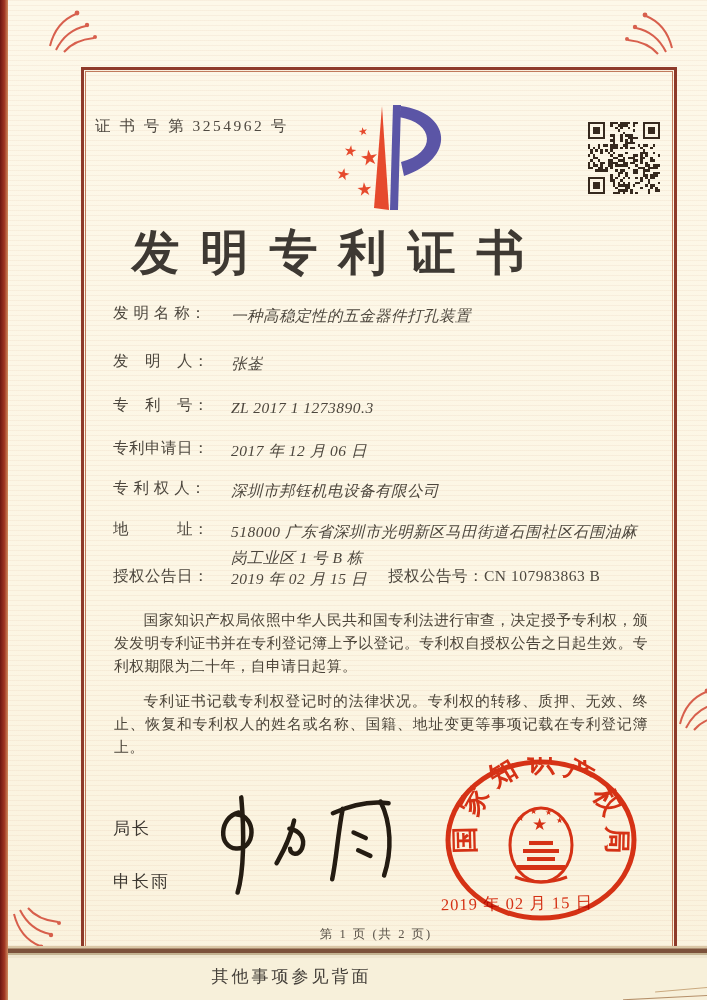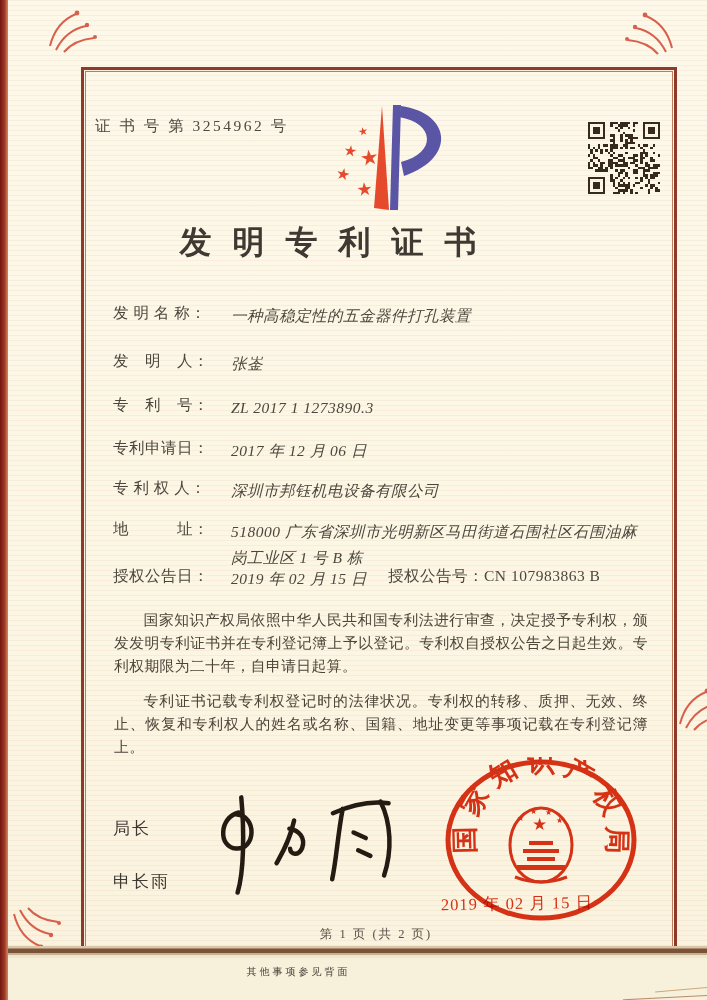--- a/index.html
+++ b/index.html
@@ -11,41 +11,41 @@
   .spine{position:absolute;left:0;top:0;width:8px;height:1000px;
         background:linear-gradient(90deg,#6d1712 0%,#a03522 55%,#cf8a5e 100%);}
   .edge-right{position:absolute;right:0;top:0;width:6px;height:1000px;
         background:linear-gradient(90deg,#ead9ba 0%,#b98c5e 45%,#8a5536 75%,#c9a06c 100%);opacity:.85;}
   .frame{position:absolute;left:81px;top:67px;width:590px;height:879px;border:3px solid #8e3a2a;}
   .frame::after{content:"";position:absolute;inset:1px;border:1px solid #c07a5c;}
   .cert-no{position:absolute;left:95px;top:116px;font-size:15.5px;letter-spacing:2.5px;color:#4f4941;}
   .logo{position:absolute;left:323px;top:100px;width:150px;height:118px;}
   .qr{position:absolute;left:588px;top:121px;width:72px;height:74px;}
   .title{position:absolute;left:81px;top:221px;width:515px;text-align:center;
-        font-size:32px;font-weight:600;letter-spacing:21px;color:#3e3933;}
+        font-size:48px;font-weight:600;letter-spacing:21px;color:#3e3933;}
   .field{position:absolute;left:113px;font-size:15.5px;color:#4c463d;letter-spacing:.5px;}
   .field .lab{display:inline-block;width:118px;vertical-align:top;}
   .field .val{display:inline-block;max-width:420px;vertical-align:top;line-height:26px;font-style:italic;}
   .grant2{position:absolute;left:388px;font-size:15.5px;color:#4c463d;letter-spacing:.5px;}
   .body-text{position:absolute;left:102px;top:597px;width:558px;font-size:14.8px;
         line-height:23px;color:#4b4439;letter-spacing:.4px;text-align:justify;}
   .body-text p{margin:12px;text-indent:2em;}
   .off-title{position:absolute;left:113px;top:817px;font-size:17px;color:#3f3a33;letter-spacing:2px;}
   .off-name{position:absolute;left:113px;top:847px;font-size:17px;color:#3f3a33;letter-spacing:2px;margin-top:23px;}
   .sig{position:absolute;left:210px;top:790px;width:200px;height:112px;transform:rotate(-2deg);}
   .seal{position:absolute;left:441px;top:757px;width:200px;height:166px;mix-blend-mode:multiply;}
   .seal-date{position:absolute;left:441px;top:893px;font-size:16.5px;color:#da3418;
         letter-spacing:1px;transform:rotate(-1deg);mix-blend-mode:multiply;}
   .page-no{position:absolute;left:81px;top:926px;width:590px;text-align:center;
         font-size:12.5px;letter-spacing:2px;color:#575047;}
   .bottom-band{position:absolute;left:8px;top:946px;width:699px;height:12px;
         background:linear-gradient(180deg,#d9c6a5 0 2px,#7c513a 3px 7px,#c4b391 7px 9px,#efe6cf 9px 12px);}
   .under-page{position:absolute;left:8px;top:958px;width:699px;height:42px;background:#f7f0da;}
-  .back-note{position:absolute;left:7px;top:7px;width:567px;text-align:center;
-        font-size:10px;letter-spacing:3px;color:#45403a;}
+  .back-note{position:absolute;left:0;top:7px;width:567px;text-align:center;
+        font-size:17px;letter-spacing:3px;color:#45403a;}
   .stack-line1{position:absolute;right:2px;bottom:2px;width:90px;height:0;
         border-top:1px solid #b5906a;transform:rotate(-3deg);}
   .stack-line2{position:absolute;right:0;bottom:10px;width:60px;height:0;
         border-top:1px solid #caa97f;transform:rotate(-5deg);}
   .orn{position:absolute;opacity:.8;}
 </style>
 </head>
 <body>
 
 <div class="scan">

